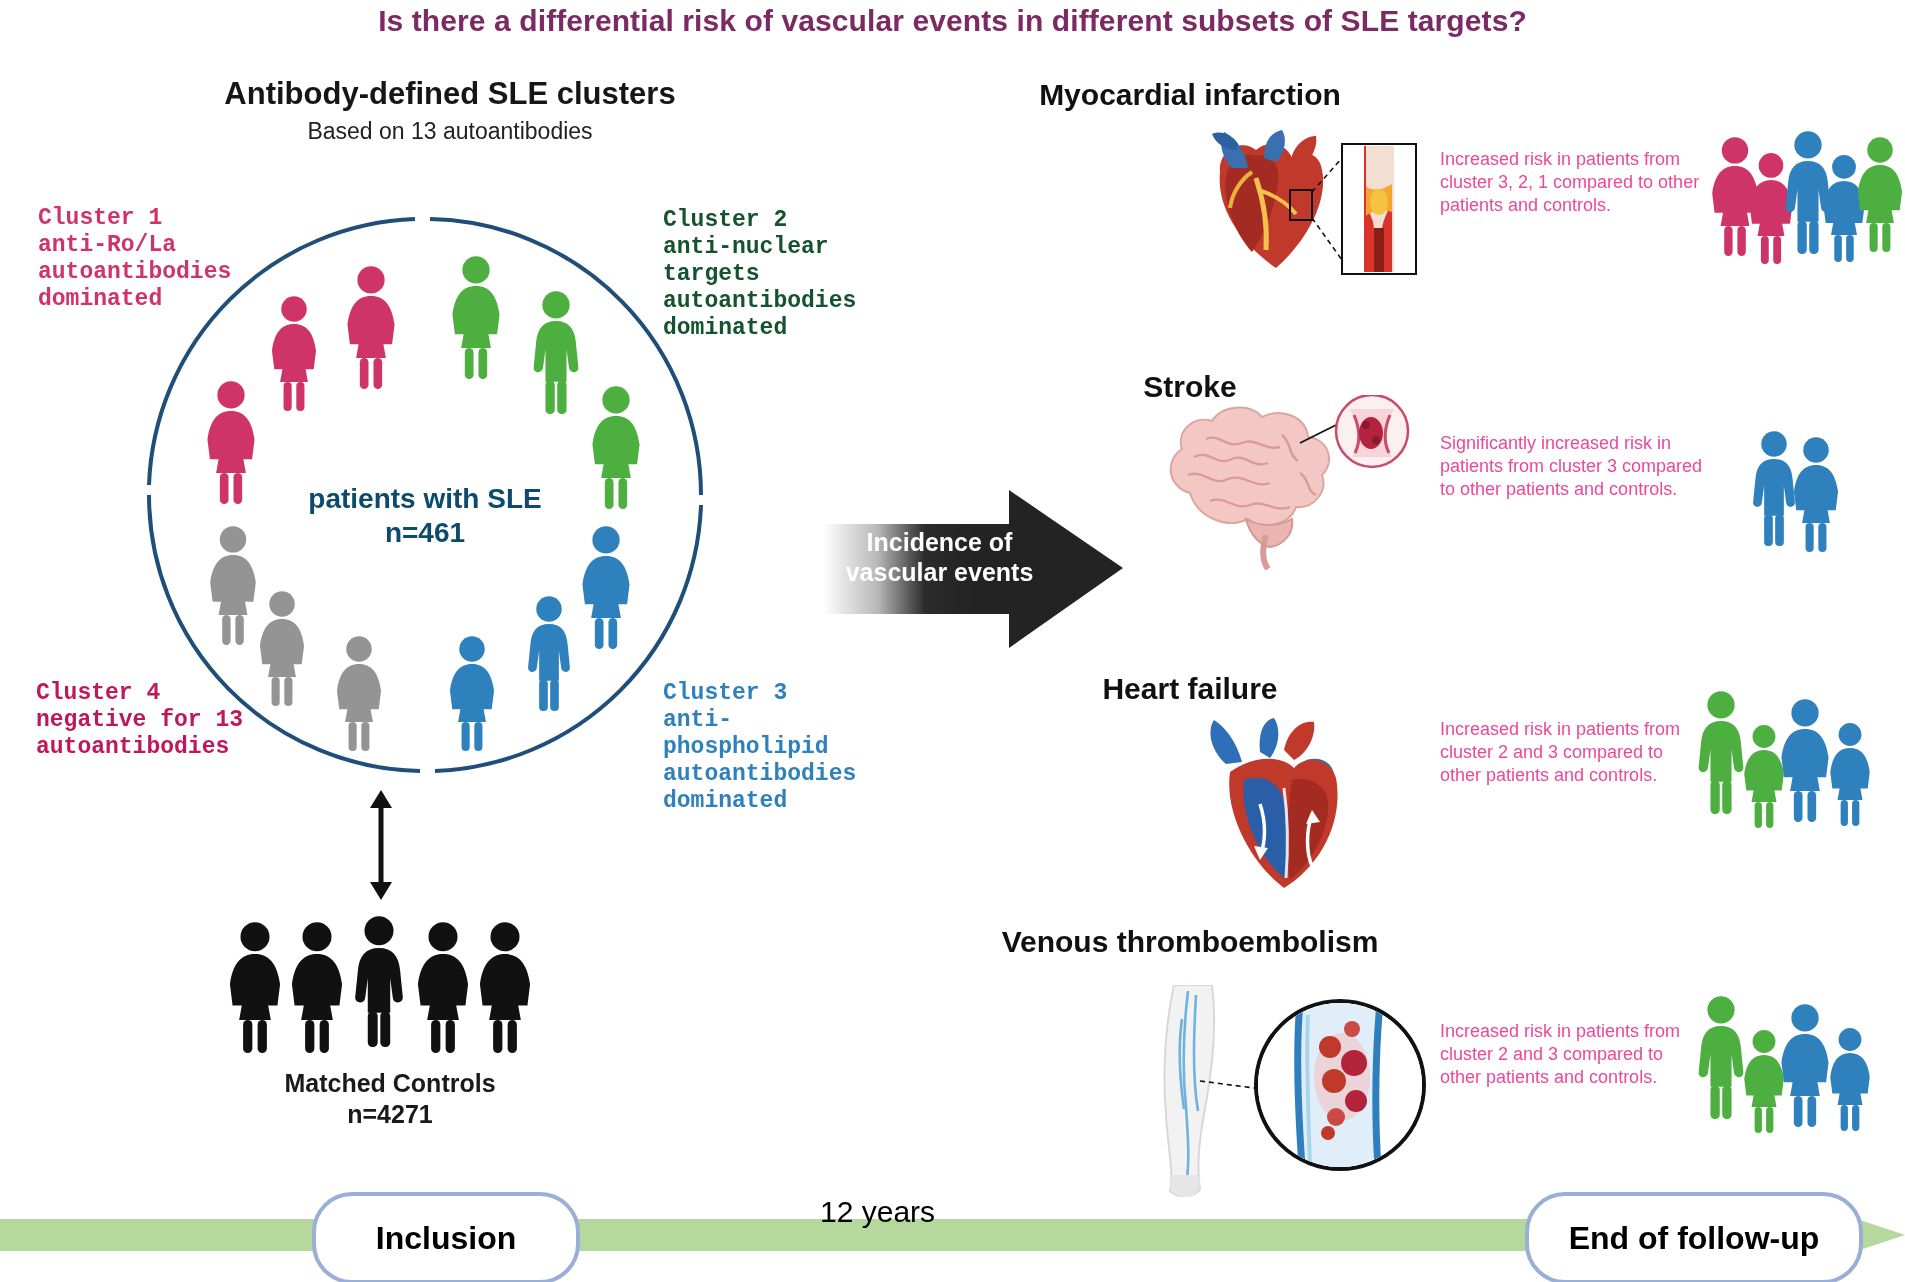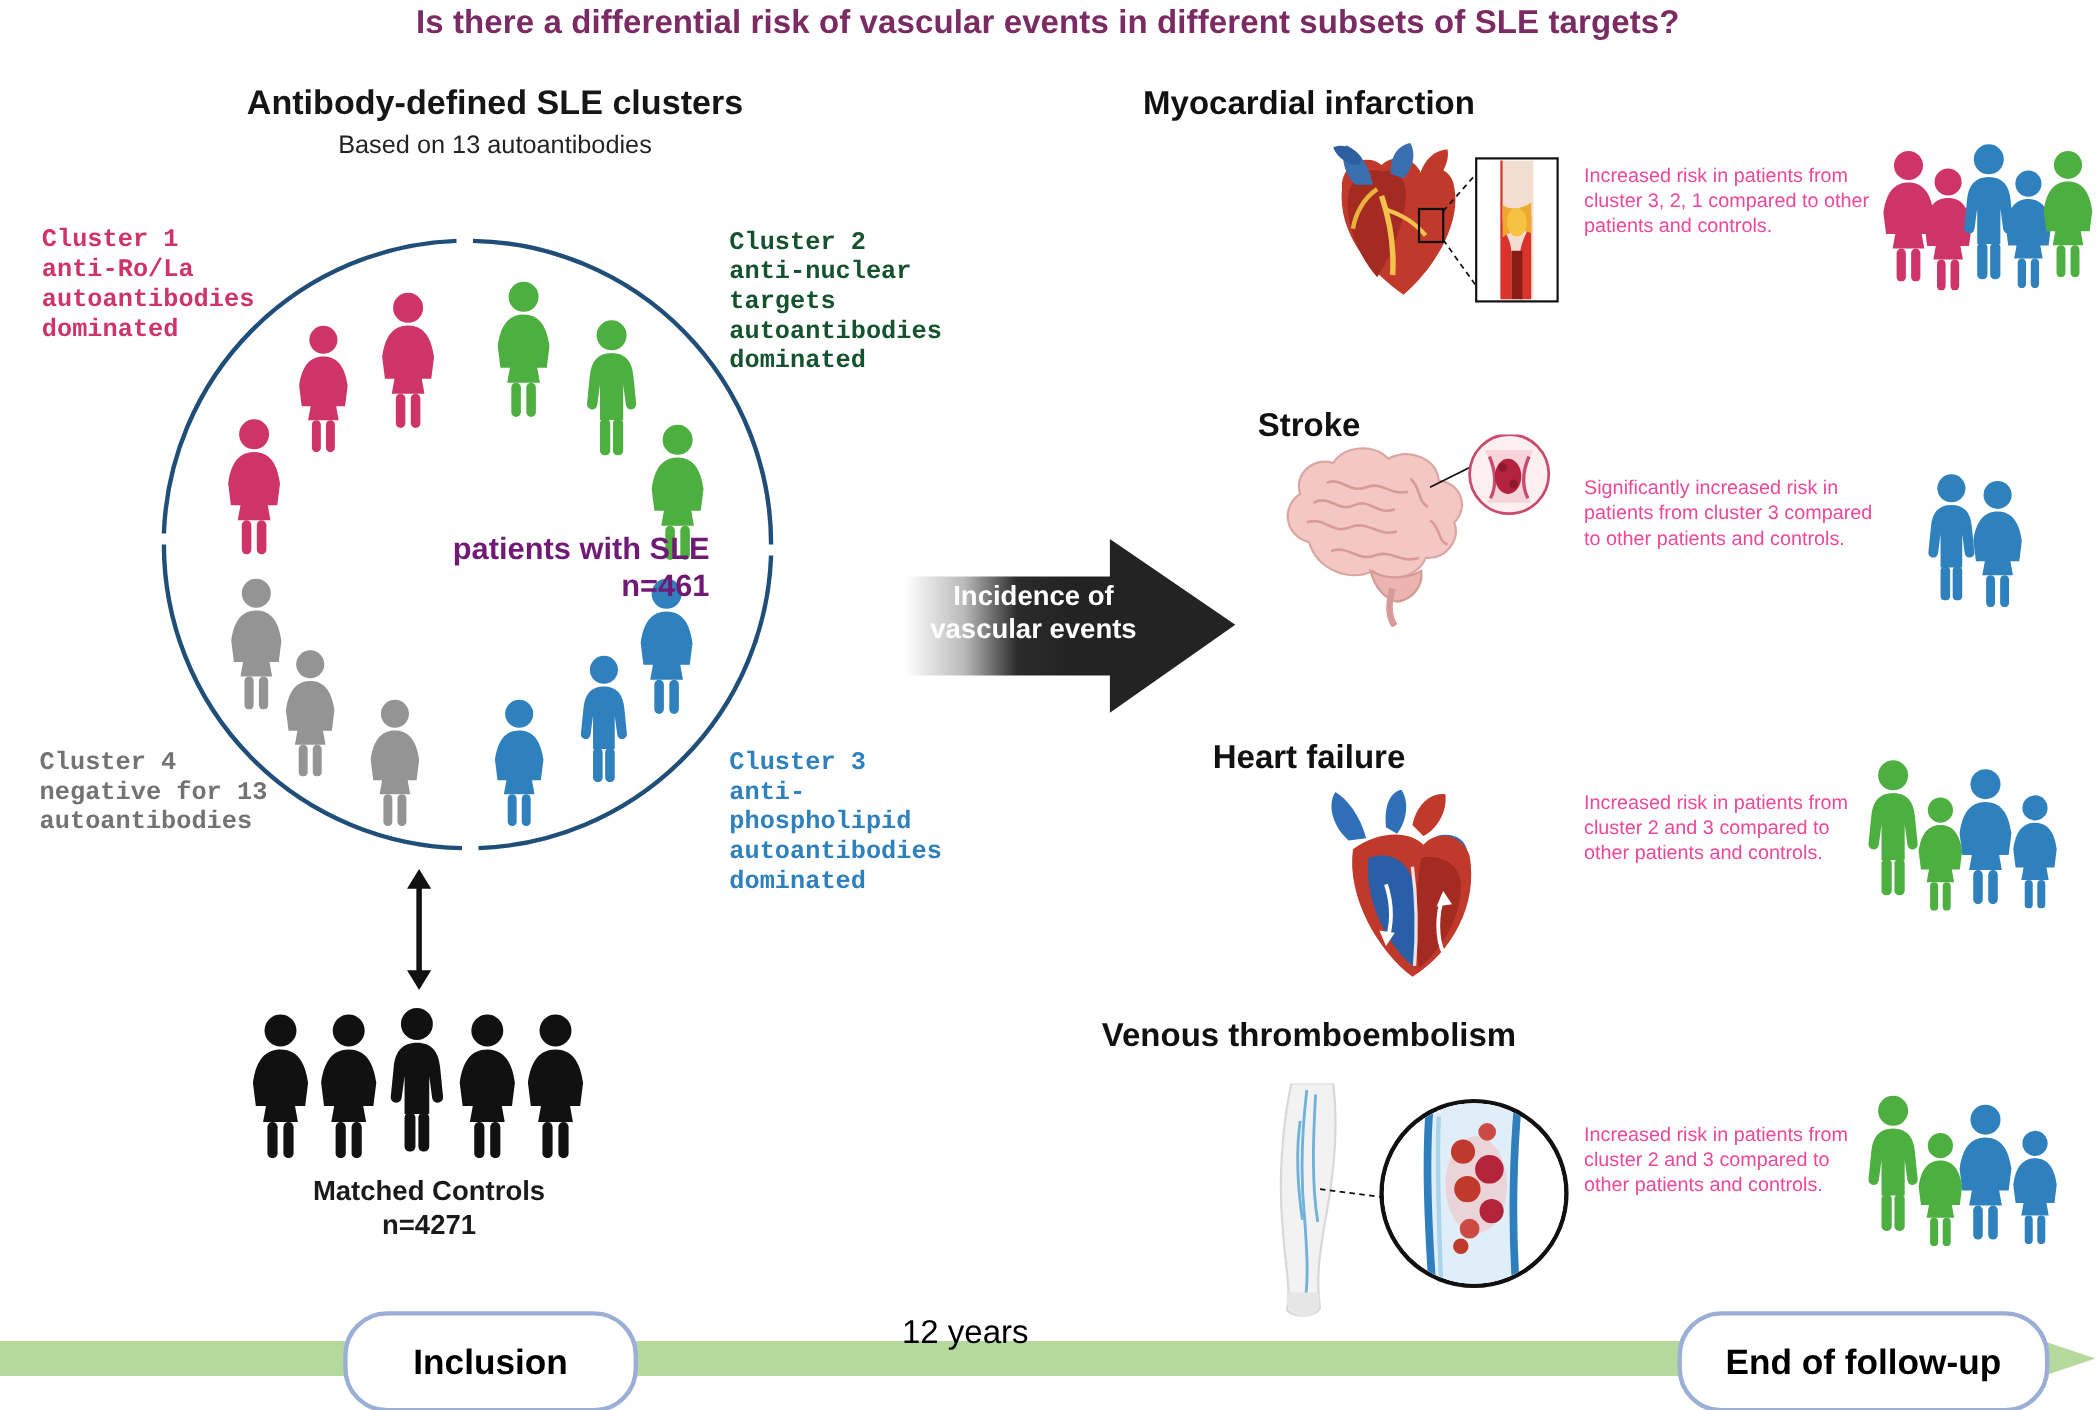--- a/index.html
+++ b/index.html
@@ -28,22 +28,22 @@
   #cluster-4{top:680px;left:36px;width:230px;}
 
   
   #cluster-circle{
     top:215px;left:145px;width:560px;height:560px;border-radius:50%;
   }
   #cluster-circle svg{display:block;}
 
   
   #circle-center{
-    top:482px;left:205px;width:440px;text-align:right;
-    font-size:28px;font-weight:bold;color:#701a75;line-height:1.22;
+    top:482px;left:205px;width:440px;text-align:center;
+    font-size:28px;font-weight:bold;color:#0c4a6e;line-height:1.22;
   }
 
   
   .person{position:absolute;}
   .person svg{display:block;}
 
   
   #controls-connector{top:790px;left:364px;}
 
   
@@ -113,21 +113,21 @@
     <div>autoantibodies</div>
     <div>dominated</div>
   </div>
 <div class="abs cluster-label" id="cluster-3" style="color: rgb(46, 129, 189);">
     <div>Cluster 3</div>
     <div>anti-</div>
     <div>phospholipid</div>
     <div>autoantibodies</div>
     <div>dominated</div>
   </div>
-<div class="abs cluster-label" id="cluster-4" style="color: #737373;">
+<div class="abs cluster-label" id="cluster-4" style="color: #be185d;">
     <div>Cluster 4</div>
     <div>negative for 13</div>
     <div>autoantibodies</div>
   </div>
 
 <div class="abs" id="cluster-circle">
   <svg width="560" height="560" viewBox="0 0 560 560">
     <g fill="none" stroke="#1f4e79" stroke-width="4">
       <path d="M 285 4 A 276 276 0 0 1 556 280"></path>
       <path d="M 556 290 A 276 276 0 0 1 290 556"></path>

